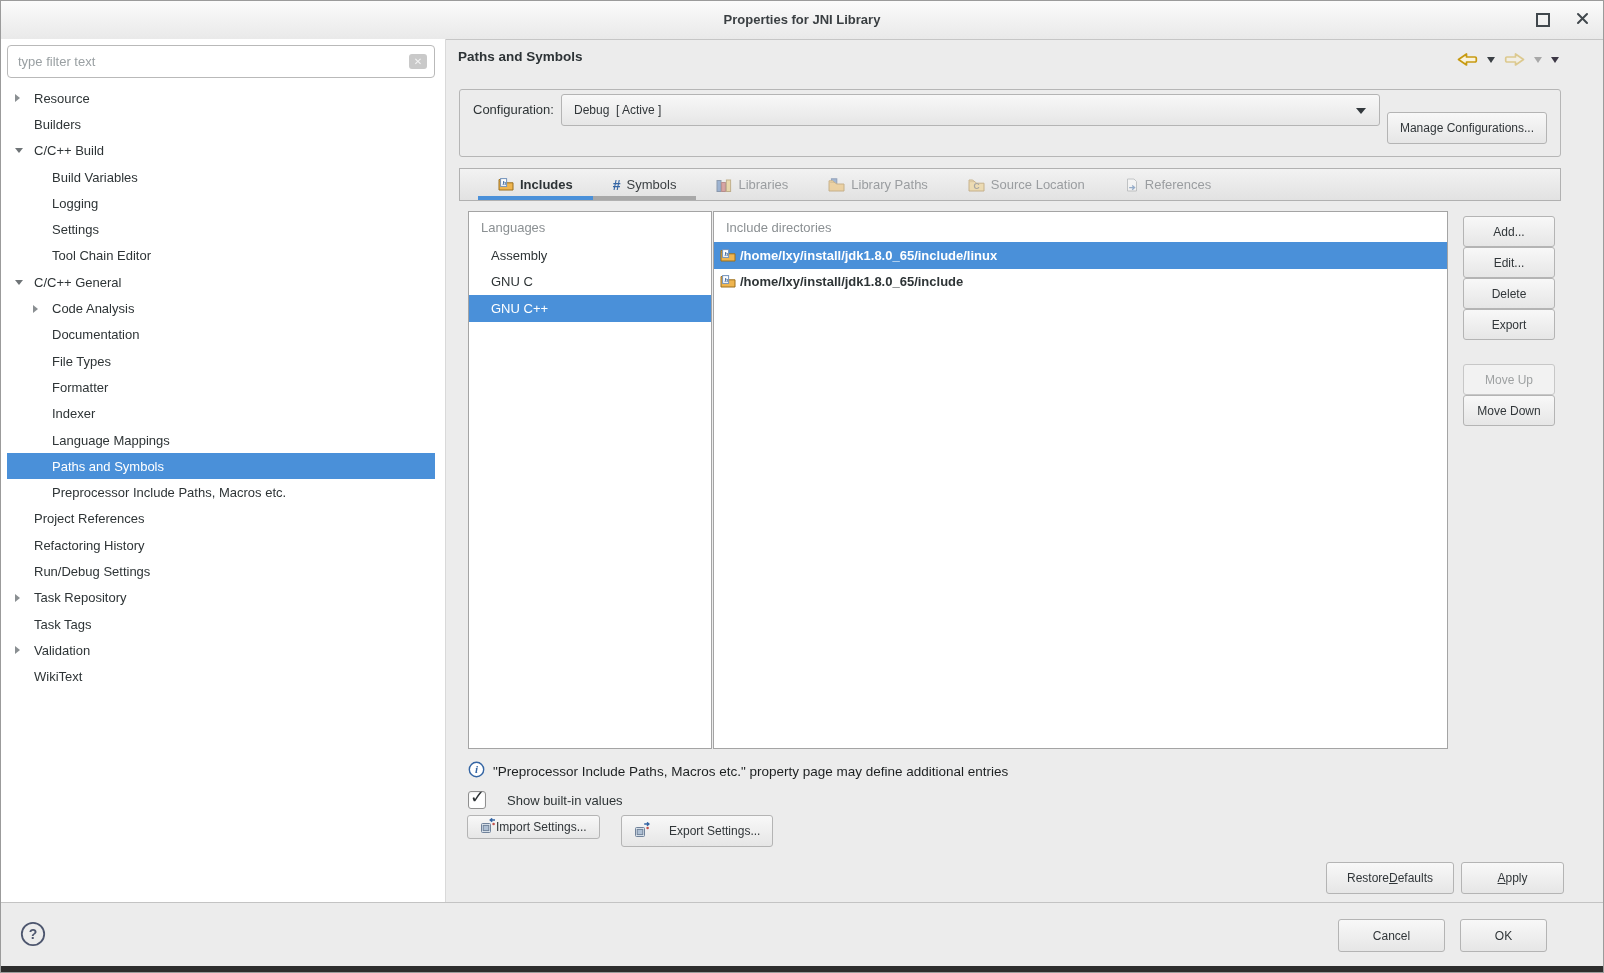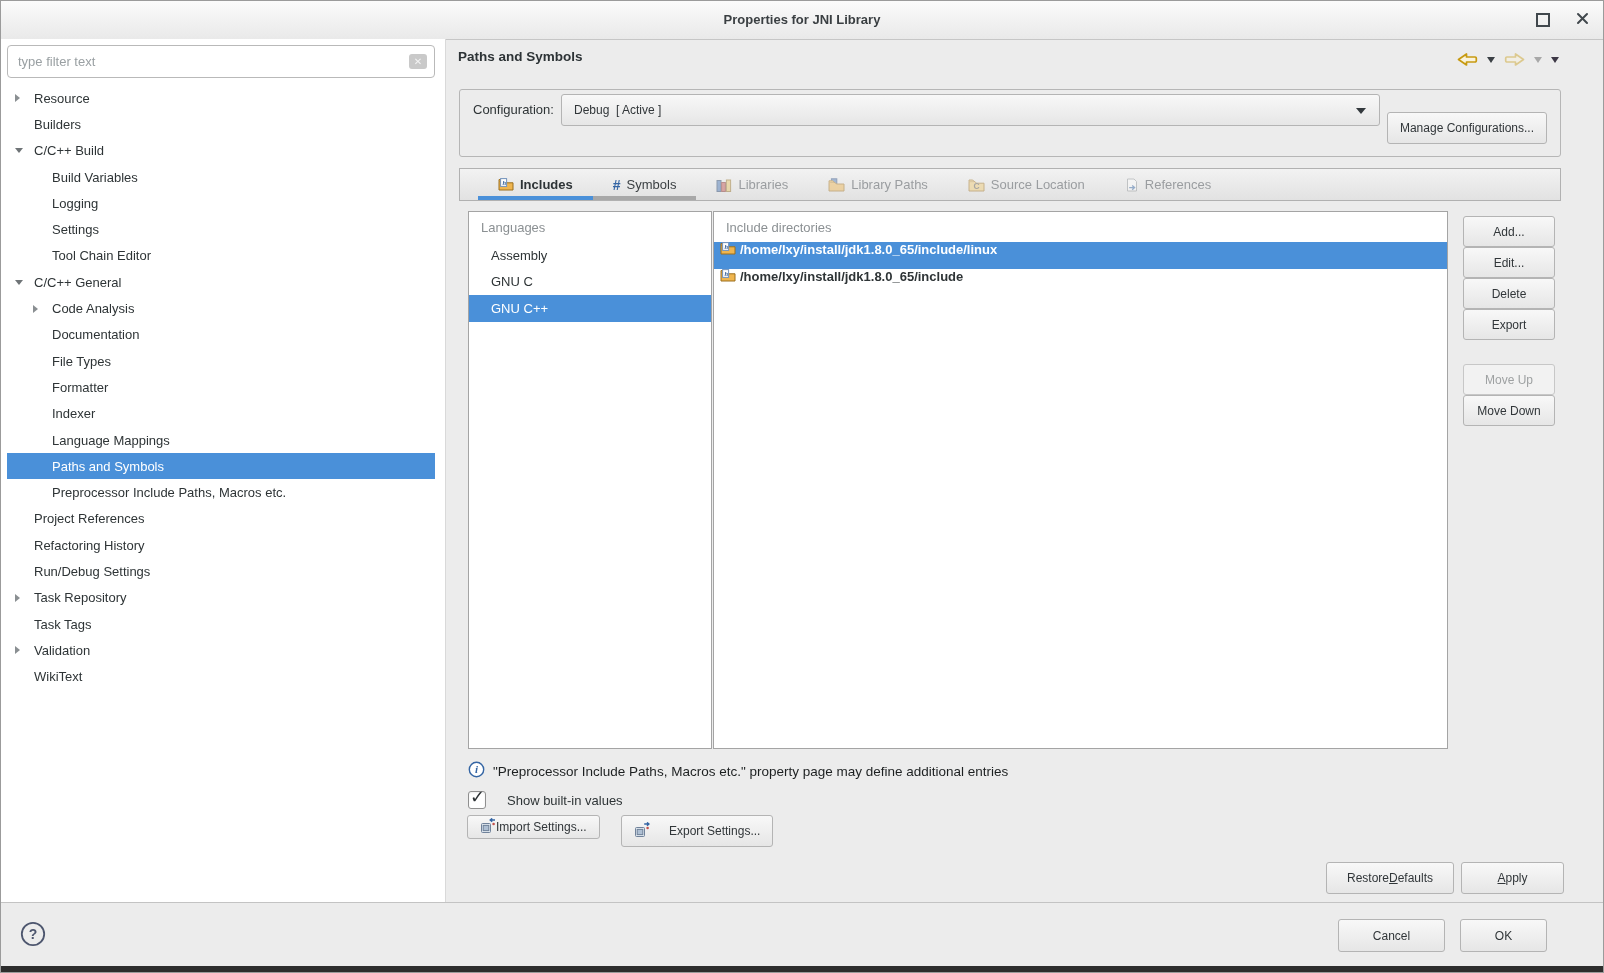--- a/index.html
+++ b/index.html
@@ -67,21 +67,21 @@
   .tab.dim .ticon{opacity:.45;}
   .ticon{display:inline-flex;align-items:center;}
   .hashicon{color:#3465a4;font-weight:bold;font-size:14px;}
   
   .listbox{position:absolute;background:#fff;border:1px solid #a4a4a4;box-sizing:border-box;overflow:hidden;}
   #languages{left:467px;top:210px;width:244px;height:538px;}
   #directories{left:712px;top:210px;width:735px;height:538px;}
   .list-header{height:30px;display:flex;align-items:center;padding-left:12px;color:#8b9093;}
   .lang-row{height:26.6px;display:flex;align-items:center;padding-left:22px;}
   .lang-row.selected{background:var(--sel,#4a90d9);color:#fff;}
-  .dir-row{height:26.6px;display:flex;align-items:flex-start;padding-left:6px;gap:4px;font-weight:bold;}
+  .dir-row{height:26.6px;display:flex;align-items:center;padding-left:6px;gap:4px;font-weight:bold;}
   .dir-row.selected{background:var(--sel,#4a90d9);color:#fff;}
   
   .side-actions{position:absolute;left:1462px;top:215px;width:92px;display:flex;flex-direction:column;gap:0;}
   .side-btn{height:31px;width:100%;}
   .side-btn.gap{margin-top:24px;}
   
   .info-row{position:absolute;left:467px;top:760px;display:flex;align-items:center;gap:8px;color:#1d2021;font-size:13.5px;}
   .check-row{position:absolute;left:467px;top:790px;display:flex;align-items:center;gap:21px;}
   .checkbox{width:16px;height:16px;background:#fff;border:1px solid #8f8f8f;border-radius:3px;position:relative;
     box-shadow:inset 0 1px 2px rgba(0,0,0,.08);}

